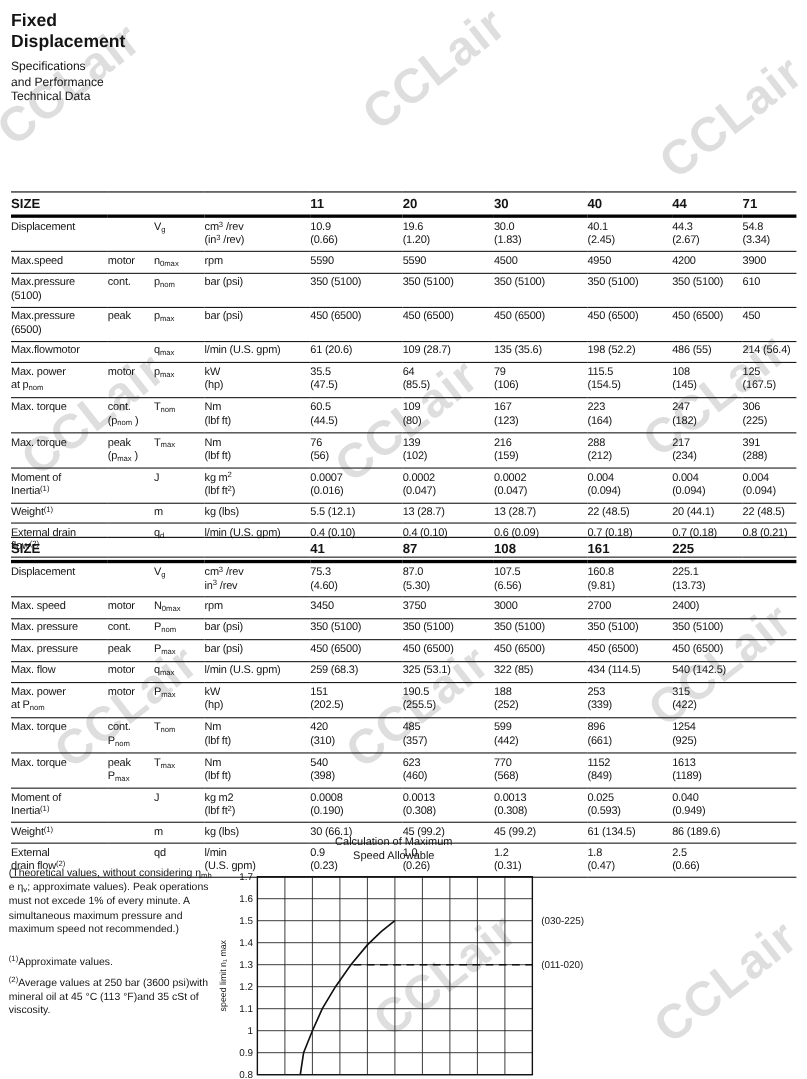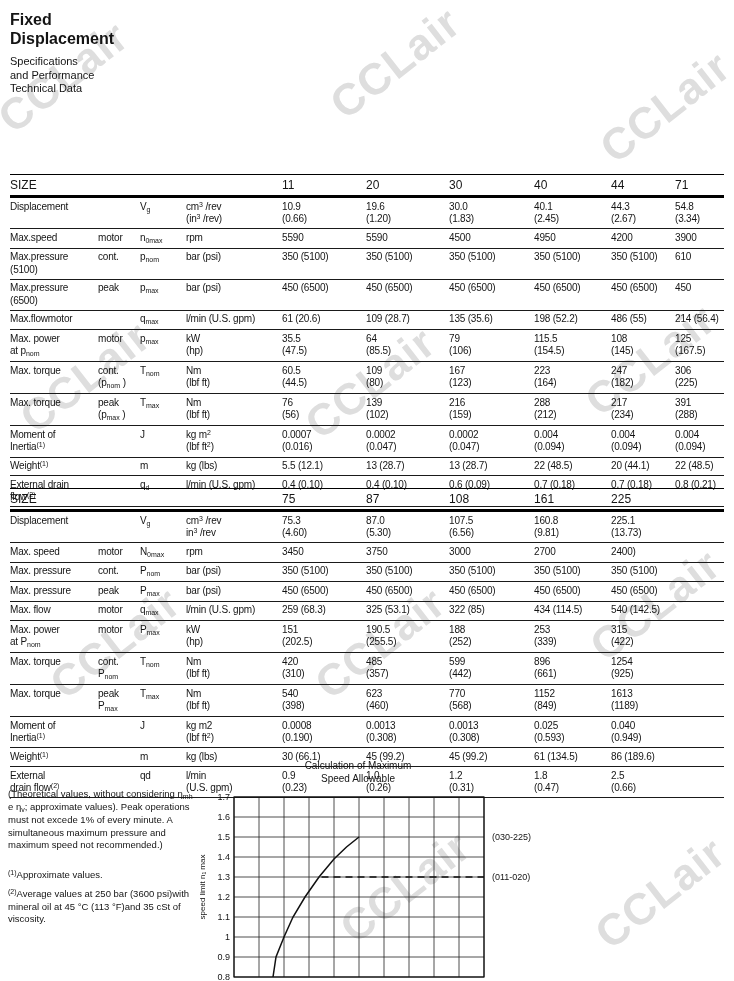--- a/index.html
+++ b/index.html
@@ -12,21 +12,21 @@
   #content{position:absolute;inset:0;z-index:1}
 
   .header{position:absolute;left:10px;top:10px}
   .t1{font-size:16px;font-weight:bold;line-height:1.2;white-space:pre-line}
   .t2{font-size:11px;line-height:1.22;white-space:pre-line;margin-top:7px}
 
   .tbl-wrap{position:absolute;left:10px;width:714px}
   #table1-wrap{top:174px}
   #table2-wrap{top:488px}
   table{border-collapse:collapse;table-layout:fixed;width:714px}
-  th{font-size:12px;font-weight:normal;text-align:left;padding:3px 0;
+  th{font-size:12px;font-weight:bold;text-align:left;padding:3px 0;
      border-top:1.5px solid #000;border-bottom:3px solid #000}
   td{font-size:10px;letter-spacing:-0.2px;text-align:left;vertical-align:top;
      padding:2.5px 2px 2.5px 0;border-bottom:1.5px solid #1a1a1a;line-height:1.25}
   sub,sup{font-size:7px;letter-spacing:0}
   sub{vertical-align:-0.25em}
   sup{vertical-align:0.45em}
 
   #notes{position:absolute;left:8px;top:788px;width:192px;font-size:9.5px;line-height:1.32}
   #notes .n2{margin-top:16px}
   #notes .n3{margin-top:6px}
@@ -233,21 +233,21 @@
           <col style="width: 96px;">
           <col style="width: 84px;">
           <col style="width: 83px;">
           <col style="width: 85px;">
           <col style="width: 77px;">
           <col style="width: 113px;">
         </colgroup>
         <thead>
           <tr>
             <th colspan="4">SIZE</th>
-            <th>75</th>
+            <th>41</th>
             <th>87</th>
             <th>108</th>
             <th>161</th>
             <th>225</th>
           </tr>
         </thead>
         <tbody>
           <tr>
             <td>Displacement</td>
             <td></td>

